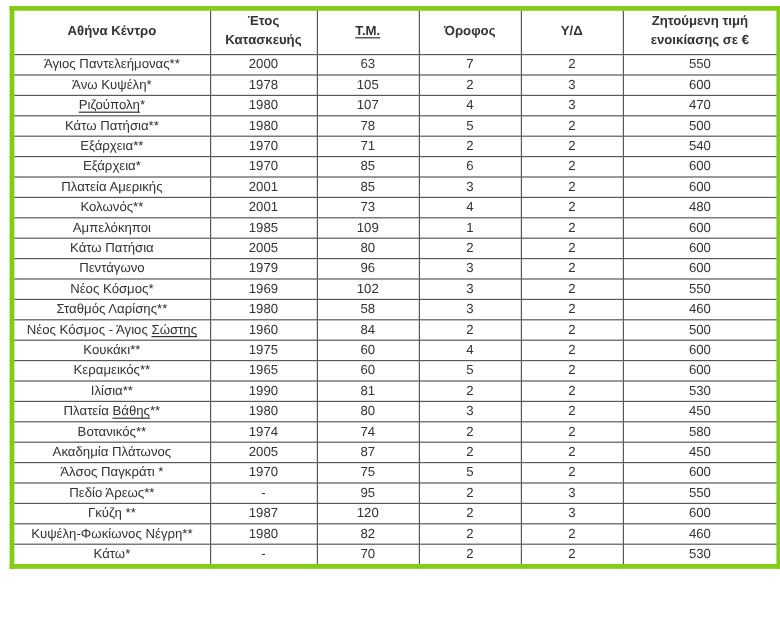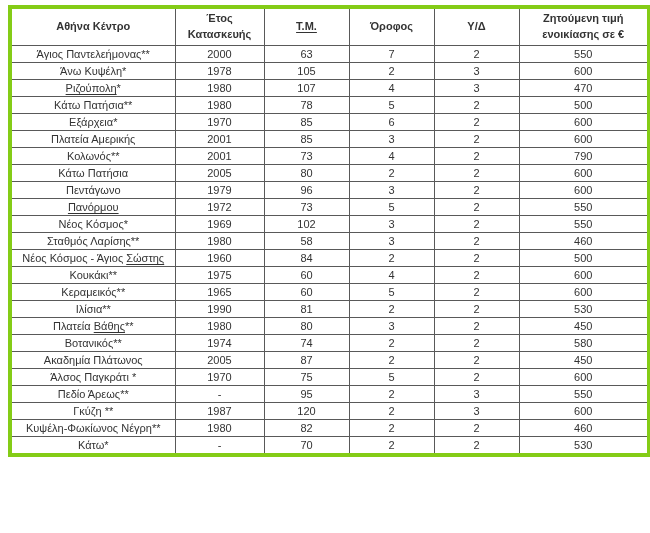--- a/index.html
+++ b/index.html
@@ -105,20 +105,28 @@
         </tr>
         <tr>
           <td><span>Κάτω Πατήσια**</span></td>
           <td>1980</td>
           <td>78</td>
           <td>5</td>
           <td>2</td>
           <td>500</td>
         </tr>
         <tr>
+          <td><span>Εξάρχεια**</span></td>
+          <td>1970</td>
+          <td>71</td>
+          <td>2</td>
+          <td>2</td>
+          <td>540</td>
+        </tr>
+        <tr>
           <td><span>Εξάρχεια*</span></td>
           <td>1970</td>
           <td>85</td>
           <td>6</td>
           <td>2</td>
           <td>600</td>
         </tr>
         <tr>
           <td><span>Πλατεία Αμερικής</span></td>
           <td>2001</td>
@@ -126,45 +134,45 @@
           <td>3</td>
           <td>2</td>
           <td>600</td>
         </tr>
         <tr>
           <td><span>Κολωνός**</span></td>
           <td>2001</td>
           <td>73</td>
           <td>4</td>
           <td>2</td>
-          <td>790</td>
+          <td>480</td>
+        </tr>
+        <tr>
+          <td><span>Αμπελόκηποι</span></td>
+          <td>1985</td>
+          <td>109</td>
+          <td>1</td>
+          <td>2</td>
+          <td>600</td>
         </tr>
         <tr>
           <td><span>Κάτω Πατήσια</span></td>
           <td>2005</td>
           <td>80</td>
           <td>2</td>
           <td>2</td>
           <td>600</td>
         </tr>
         <tr>
           <td><span>Πεντάγωνο</span></td>
           <td>1979</td>
           <td>96</td>
           <td>3</td>
           <td>2</td>
           <td>600</td>
-        </tr>
-        <tr>
-          <td><span class="squiggle">Πανόρμου</span></td>
-          <td>1972</td>
-          <td>73</td>
-          <td>5</td>
-          <td>2</td>
-          <td>550</td>
         </tr>
         <tr>
           <td><span>Νέος Κόσμος*</span></td>
           <td>1969</td>
           <td>102</td>
           <td>3</td>
           <td>2</td>
           <td>550</td>
         </tr>
         <tr>

